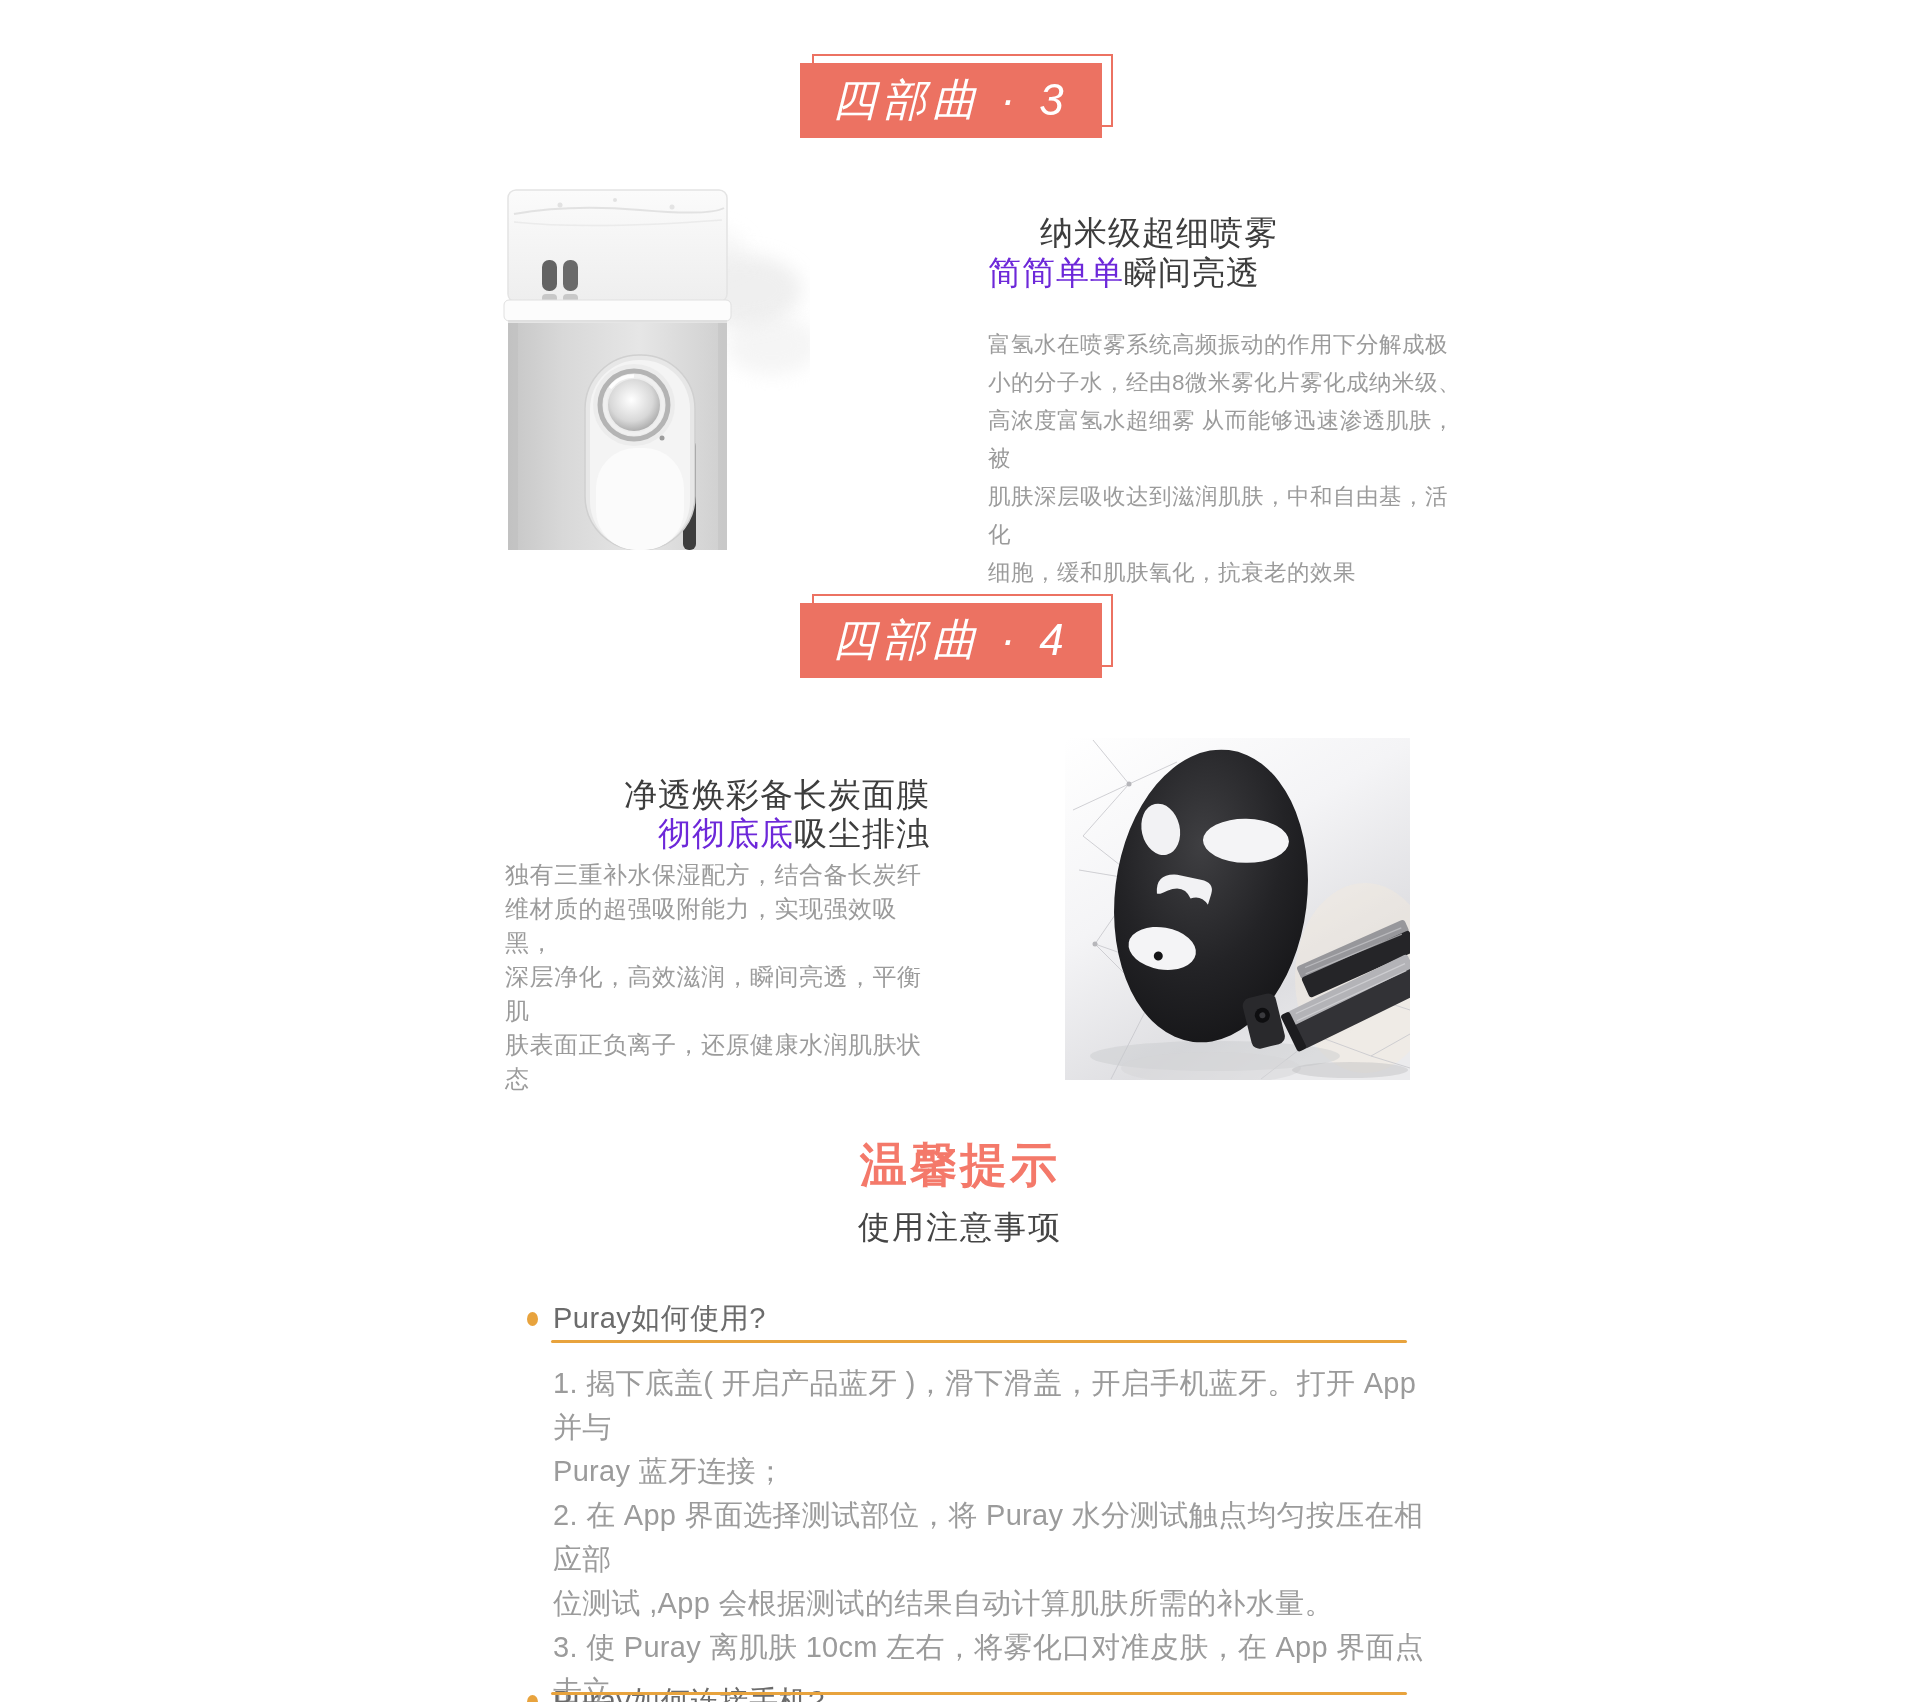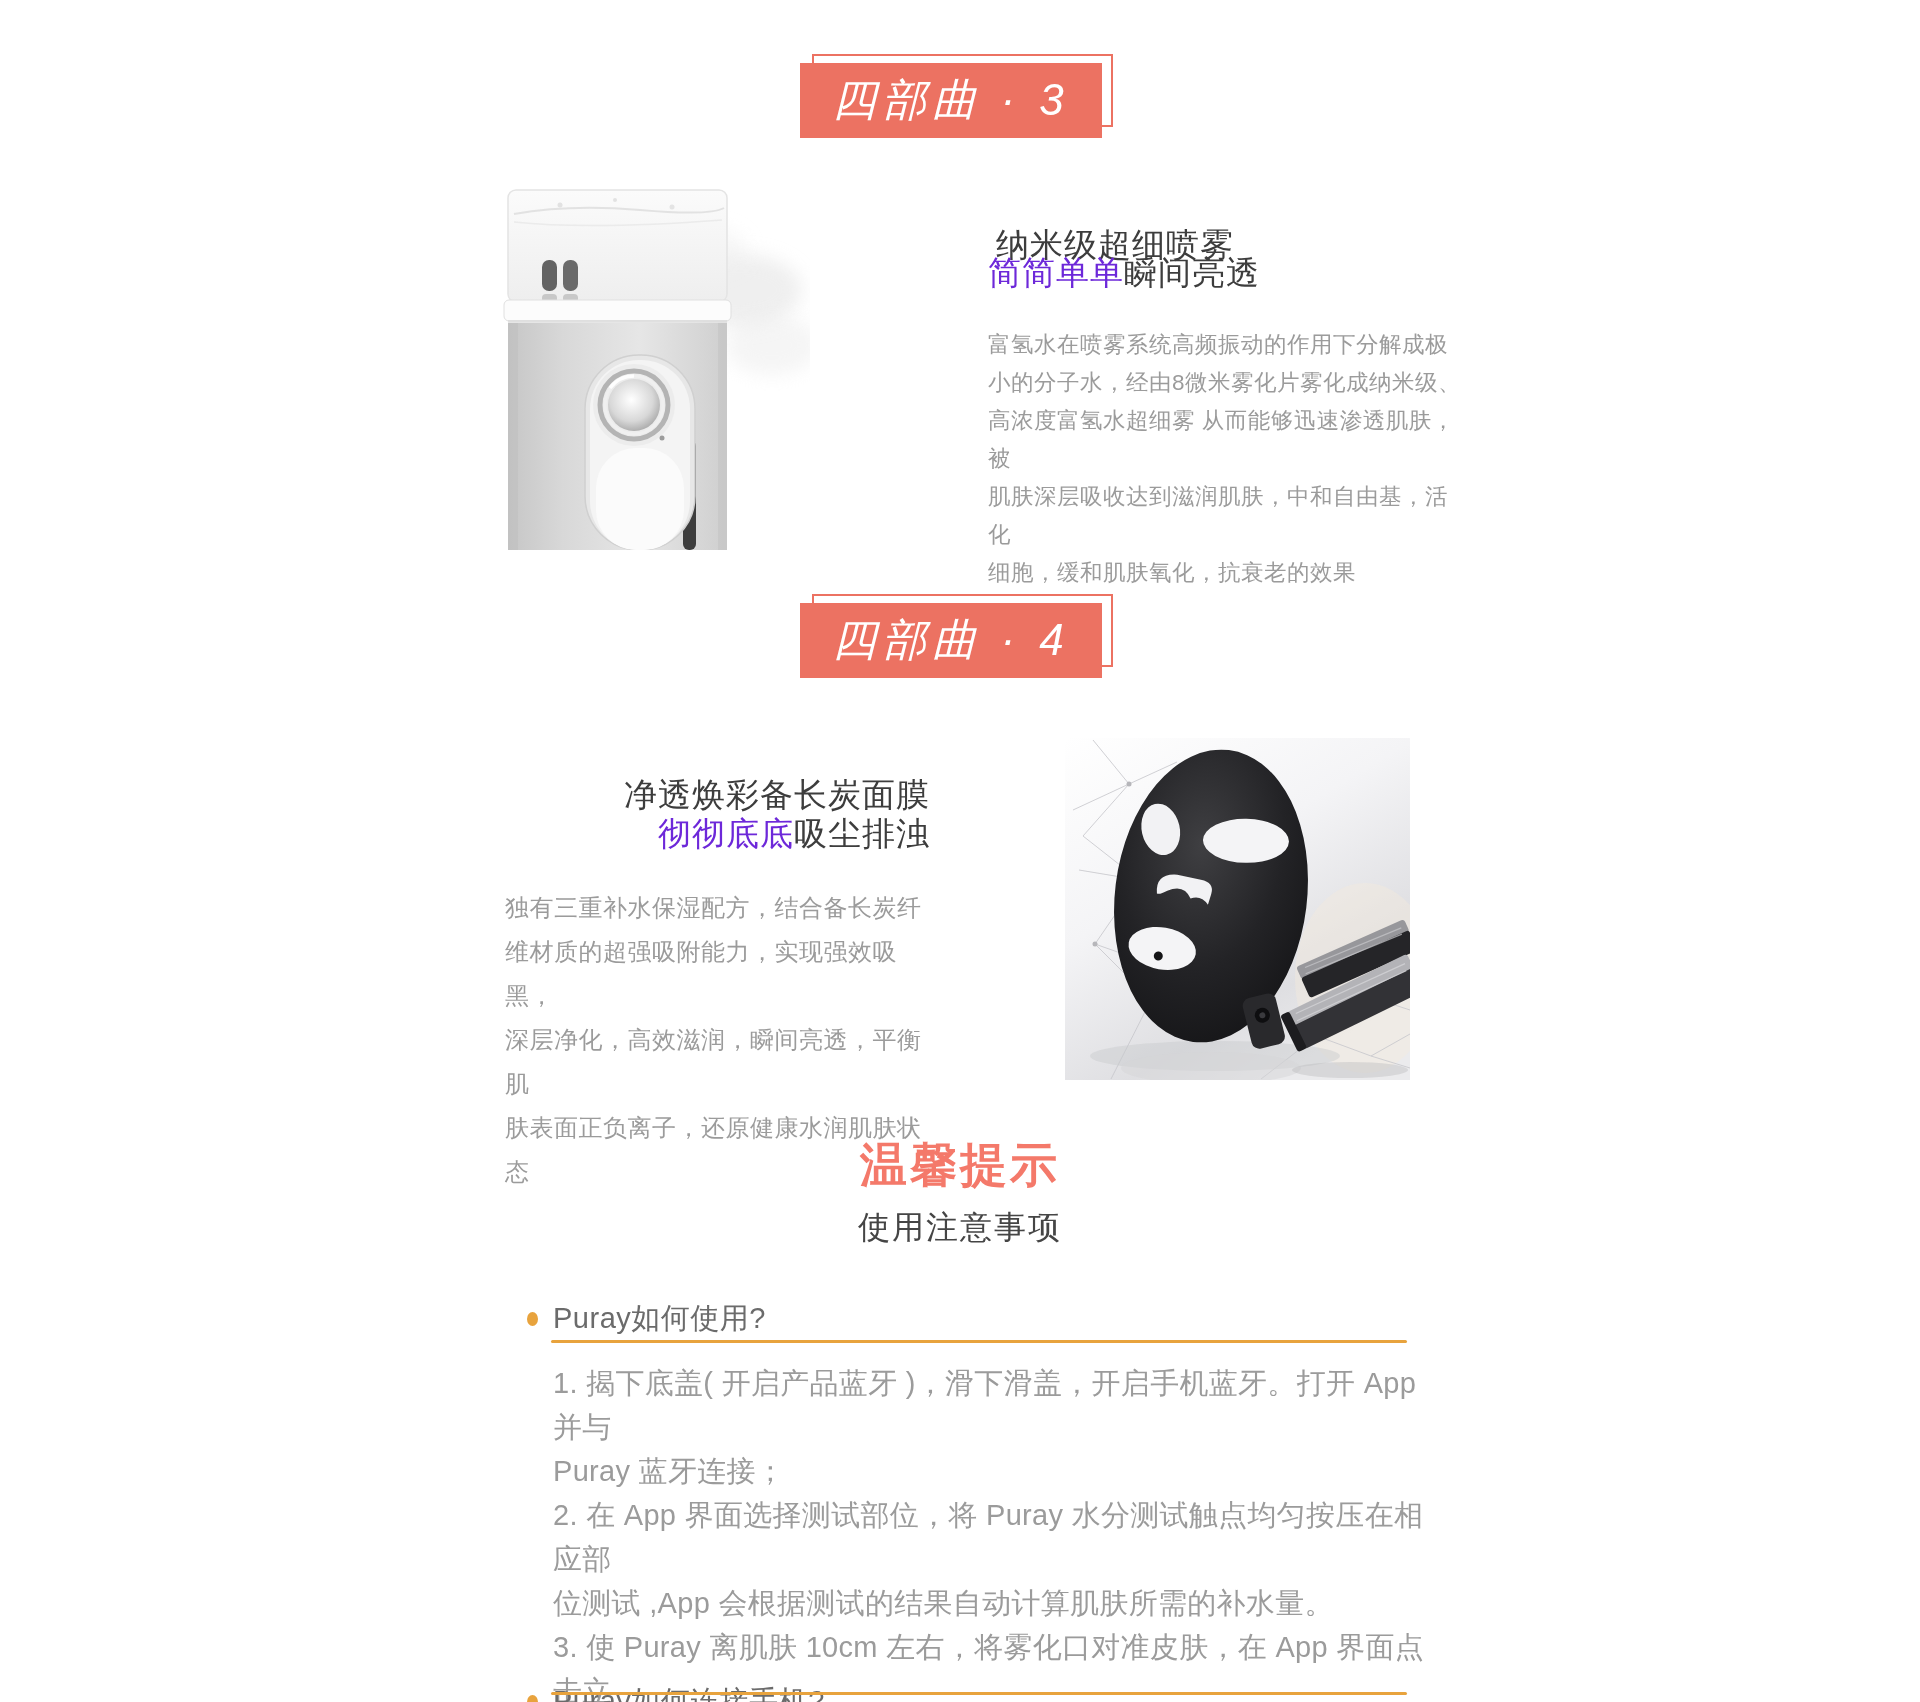--- a/index.html
+++ b/index.html
@@ -25,34 +25,34 @@
   .badge4-outline{top:594px;} .badge4-box{top:603px;}
 
   
   .spray-photo{position:absolute;left:410px;top:150px;width:400px;height:400px;}
   .s-title{
     position:absolute;color:#3d3d3d;font-size:33px;line-height:40px;
     letter-spacing:1px;white-space:nowrap;
   }
   .s-sub{position:absolute;font-size:33px;line-height:40px;letter-spacing:1px;white-space:nowrap;}
   .s-sub .hl{color:#6d28d9;} .s-sub .rest{color:#3d3d3d;}
-  .spray-title{left:996px;top:213px;margin-top:12px;}
+  .spray-title{left:1040px;top:213px;}
   .spray-sub{left:988px;top:253px;}
   .spray-body{
     position:absolute;left:988px;top:326px;width:480px;
     color:#9b9b9b;font-size:22.5px;line-height:38px;white-space:pre-line;
     letter-spacing:.5px;
   }
 
   
   .mask-title{right:990px;top:775px;text-align:right;left:auto;}
   .mask-sub{right:990px;top:814px;text-align:right;left:auto;}
   .mask-body{
-    position:absolute;left:505px;top:886px;width:440px;
-    color:#9b9b9b;font-size:24px;line-height:44px;white-space:pre-line;
+    position:absolute;left:505px;top:858px;width:440px;
+    color:#9b9b9b;font-size:24px;line-height:34px;white-space:pre-line;
     letter-spacing:.5px;
   }
   .mask-photo{position:absolute;left:1065px;top:738px;width:345px;height:342px;}
 
   
   .tips-title{
     position:absolute;left:0;top:1134px;width:1920px;text-align:center;
     color:#f4796a;font-size:47px;font-weight:700;letter-spacing:3px;
   }
   .tips-sub{

